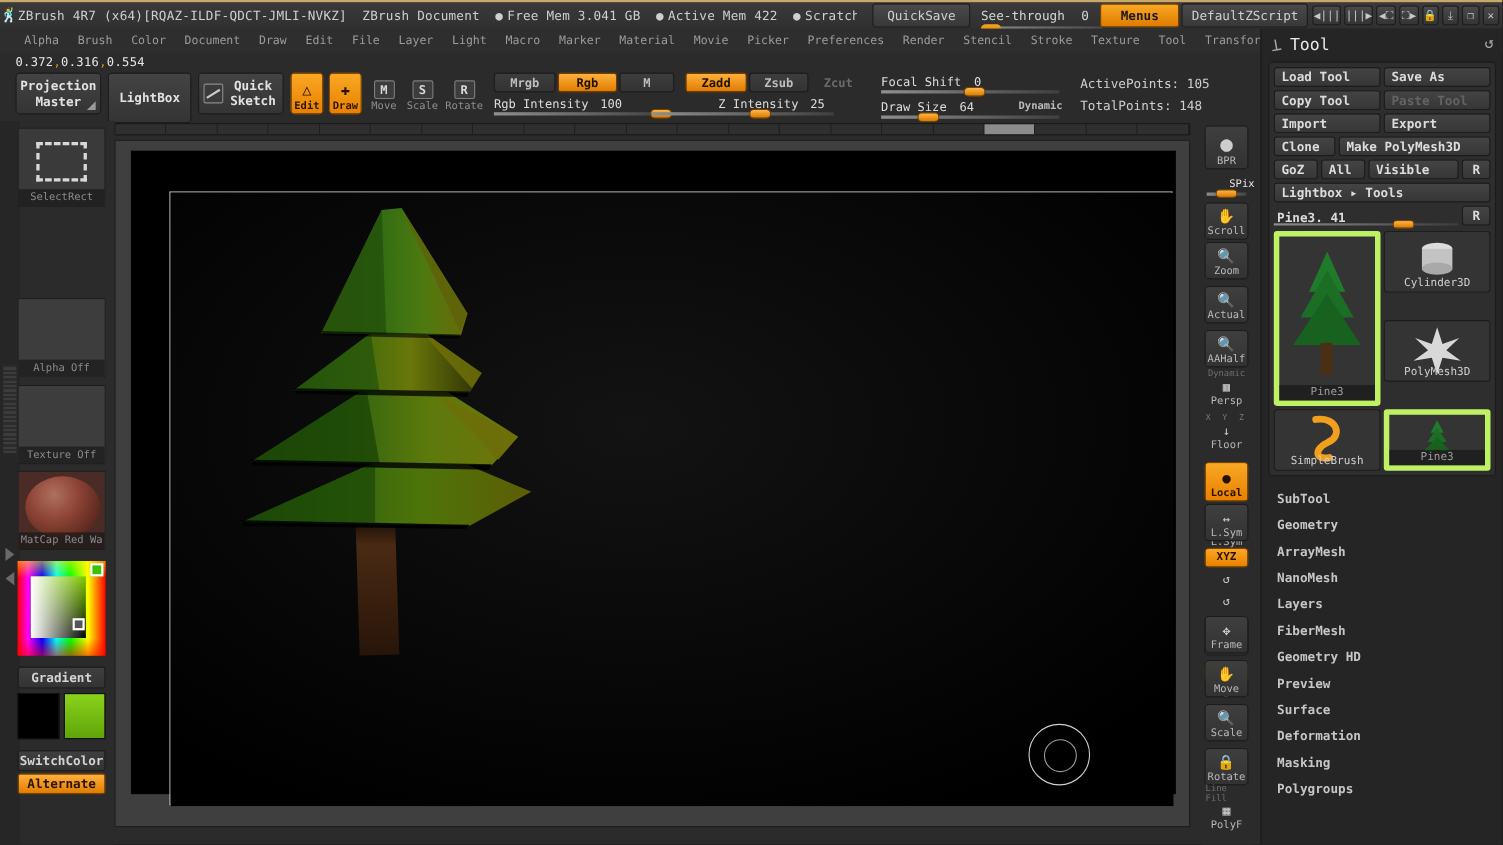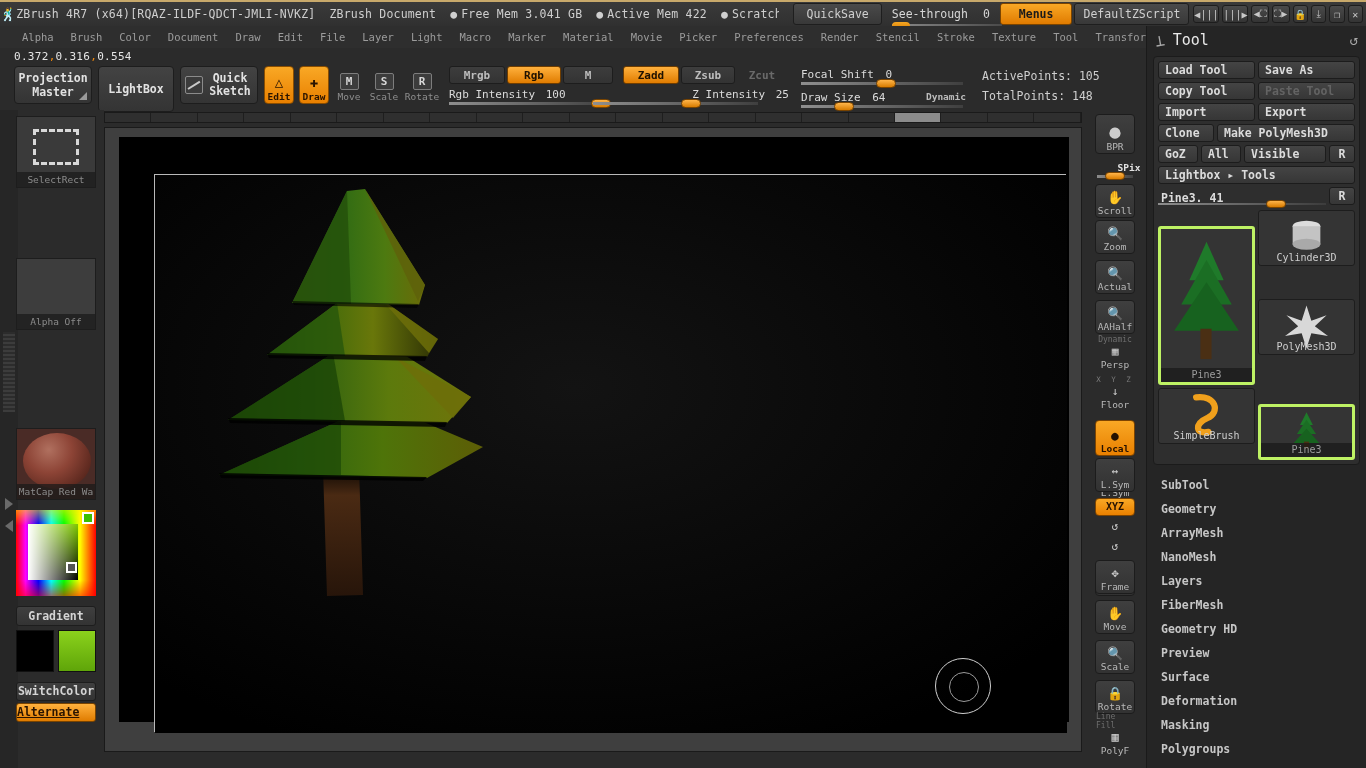--- a/index.html
+++ b/index.html
@@ -193,21 +193,21 @@
   .tp-btn.lt { justify-content:flex-start; padding-left:6px; }
   .tp-slider { position:relative; height:20px; margin-bottom:3px; display:flex; gap:3px; }
   .tp-slider .sl-body { flex:1; position:relative; }
   .tp-slider .sl-name { font-size:11.5px; color:#dcdcdc; font-weight:bold; padding-left:3px; }
   .tp-slider .sl-ln { position:absolute; left:0; right:0; bottom:2px; height:2px;
             background: linear-gradient(90deg,#8d8d8d,#3c3c3c); }
   .tp-slider .sl-kb { position:absolute; bottom:-1px; left:108px; width:20px;height:8px;border-radius:4px;
             background: linear-gradient(#ffb54a,#d87c00); border:1px solid #7a4400;}
   #tp-grid { display:grid; grid-template-columns: 1fr 1fr; gap:3px; margin-top:3px; }
   .tp-cell { height:56px; background:#343434; border:1px solid #1d1d1d; border-radius:3px; position:relative; }
-  .tp-cell.sel { border:3px solid #bef264;margin-top:16px; }
+  .tp-cell.sel { border:5px solid #bef264; }
   .tp-cell.big { grid-row: span 2; height:159px; }
   .tp-cell .cap { position:absolute; left:0;right:0;bottom:0;height:14px;line-height:14px;
        text-align:center; font-size:10px; color:#9d9d9d; background:rgba(20,20,20,.6);}
   .tp-cell .cap.nobg { background:transparent; color:#cfcfcf; }
   #tp-menu { margin-top:8px; }
   .tp-menu-item { height:24px; line-height:24px; padding-left:14px; font-size:11.5px;
                   font-weight:bold; color:#c6c6c6; }
 </style>
 </head>
 <body>
@@ -311,21 +311,21 @@
       <span class="cm-btn" style="width:50px">M</span>
     </div>
     <div class="sl-row">
       <span>Rgb Intensity</span>
       <span style="margin-left:4px;">100</span>
       <span class="sl-track" style="width:160px"></span>
       <span class="sl-knob" style="left:142px"></span>
     </div>
   </div>
 
-  <div class="cm-group" style="width:166px; margin-left:8px;text-align:right;">
+  <div class="cm-group" style="width:166px; margin-left:8px;">
     <div style="display:flex;">
       <span class="cm-btn active" style="width:56px">Zadd</span>
       <span class="cm-btn" style="width:54px">Zsub</span>
       <span class="cm-btn dim" style="width:50px;background:transparent;border-color:transparent">Zcut</span>
     </div>
     <div class="sl-row" style="padding-left:30px;">
       <span>Z Intensity</span>
       <span style="margin-left:4px;">25</span>
       <span class="sl-track" style="width:165px;left:-30px;"></span>
       <span class="sl-knob" style="left:58px"></span>
@@ -386,25 +386,29 @@
   </div>
 
   <div class="lp-item" style="top:6px;height:72px;">
     <div class="lp-thumb">
       <div style="position:absolute;left:16px;top:12px;width:46px;height:36px;border:3px dashed #d8d8d8;"></div>
     </div>
     <div class="lp-cap">SelectRect</div>
   </div>
 
 
-  <div class="lp-item" style="top:148px;height:72px;text-decoration:underline;">
+  <div class="lp-item" style="top:161px;height:72px;text-decoration:underline;">
     <div class="lp-thumb" style="background:#3d3d3d;"></div>
     <div class="lp-cap">Alpha Off</div>
   </div>
 
+  <div class="lp-item" style="top:240px;height:72px;">
+    <div class="lp-thumb" style="background:#3d3d3d;"></div>
+    <div class="lp-cap">Texture Off</div>
+  </div>
 
   <div class="lp-item" style="top:318px;height:72px;">
     <div class="lp-thumb" style="background:#4a2b26;">
       <div style="position:absolute;left:6px;top:4px;width:68px;height:56px;border-radius:50%;
         background: radial-gradient(circle at 38% 30%, #b0705f 0%, #8d4436 40%, #5f2a20 75%, #3d1a13 100%);"></div>
     </div>
     <div class="lp-cap">MatCap Red Wa</div>
   </div>
 
   <div class="lp-item" style="top:400px;height:86px;border:none;background:none;">
@@ -426,21 +430,21 @@
   <div class="lp-item" style="top:520px;height:46px;border:none;background:none;">
     <div style="position:absolute;left:0;top:0;width:38px;height:42px;background:#000;border:1px solid #111;"></div>
     <div style="position:absolute;left:42px;top:0;width:38px;height:42px;background:linear-gradient(#8bd21c,#5fa509);border:1px solid #111;"></div>
   </div>
 
   <div class="lp-item" style="top:572px;height:19px;border-radius:3px;background:linear-gradient(#3f3f3f,#333);">
     <div style="line-height:17px;text-align:center;font-size:11.5px;font-weight:bold;color:#d4d4d4;">SwitchColor</div>
   </div>
 
   <div class="lp-item" style="top:593px;height:19px;border-radius:3px;background:linear-gradient(#ffb13d,#e07c00);border:1px solid #7a4400;">
-    <div style="line-height:17px;text-align:left;font-size:11.5px;font-weight:bold;color:#2a1400;text-decoration:underline;">Alternate</div>
+    <div style="line-height:17px;text-align:center;font-size:11.5px;font-weight:bold;color:#2a1400;">Alternate</div>
   </div>
 </div>
 
 <div id="canvaswrap">
   <div id="canvas">
     <div id="doc">
 
       <svg width="912" height="558" viewBox="0 0 912 558" style="position:absolute;left:0;top:0;">
         <defs>
           <linearGradient id="g1" x1="0" y1="0" x2="1" y2="0">
@@ -504,21 +508,21 @@
     </div>
   </div>
 </div>
 
 <div id="rightbar">
   <div class="rb-btn" style="top:4px;height:40px;">
     <span class="rb-glyph" style="font-size:19px;line-height:20px;">●</span>
     <span class="rb-label">BPR</span>
   </div>
   <div class="rb-btn flat" style="top:46px;height:24px;">
-    <span class="rb-label" style="font-weight:bold;color:#e2e2e2;padding-left:28px;">SPix</span>
+    <span class="rb-label" style="font-weight:normal;color:#e2e2e2;padding-left:28px;">SPix</span>
     <span style="width:36px;height:3px;background:linear-gradient(90deg,#8b8b8b,#444);margin-top:2px;position:relative;">
       <span style="position:absolute;left:8px;top:-3px;width:20px;height:8px;border-radius:4px;background:linear-gradient(#ffb54a,#d87c00);border:1px solid #7a4400;"></span>
     </span>
   </div>
   <div class="rb-btn" style="top:74px;height:34px;">
     <span class="rb-glyph">✋</span>
     <span class="rb-label">Scroll</span>
   </div>
   <div class="rb-btn" style="top:110px;height:34px;">
     <span class="rb-glyph">🔍</span>

